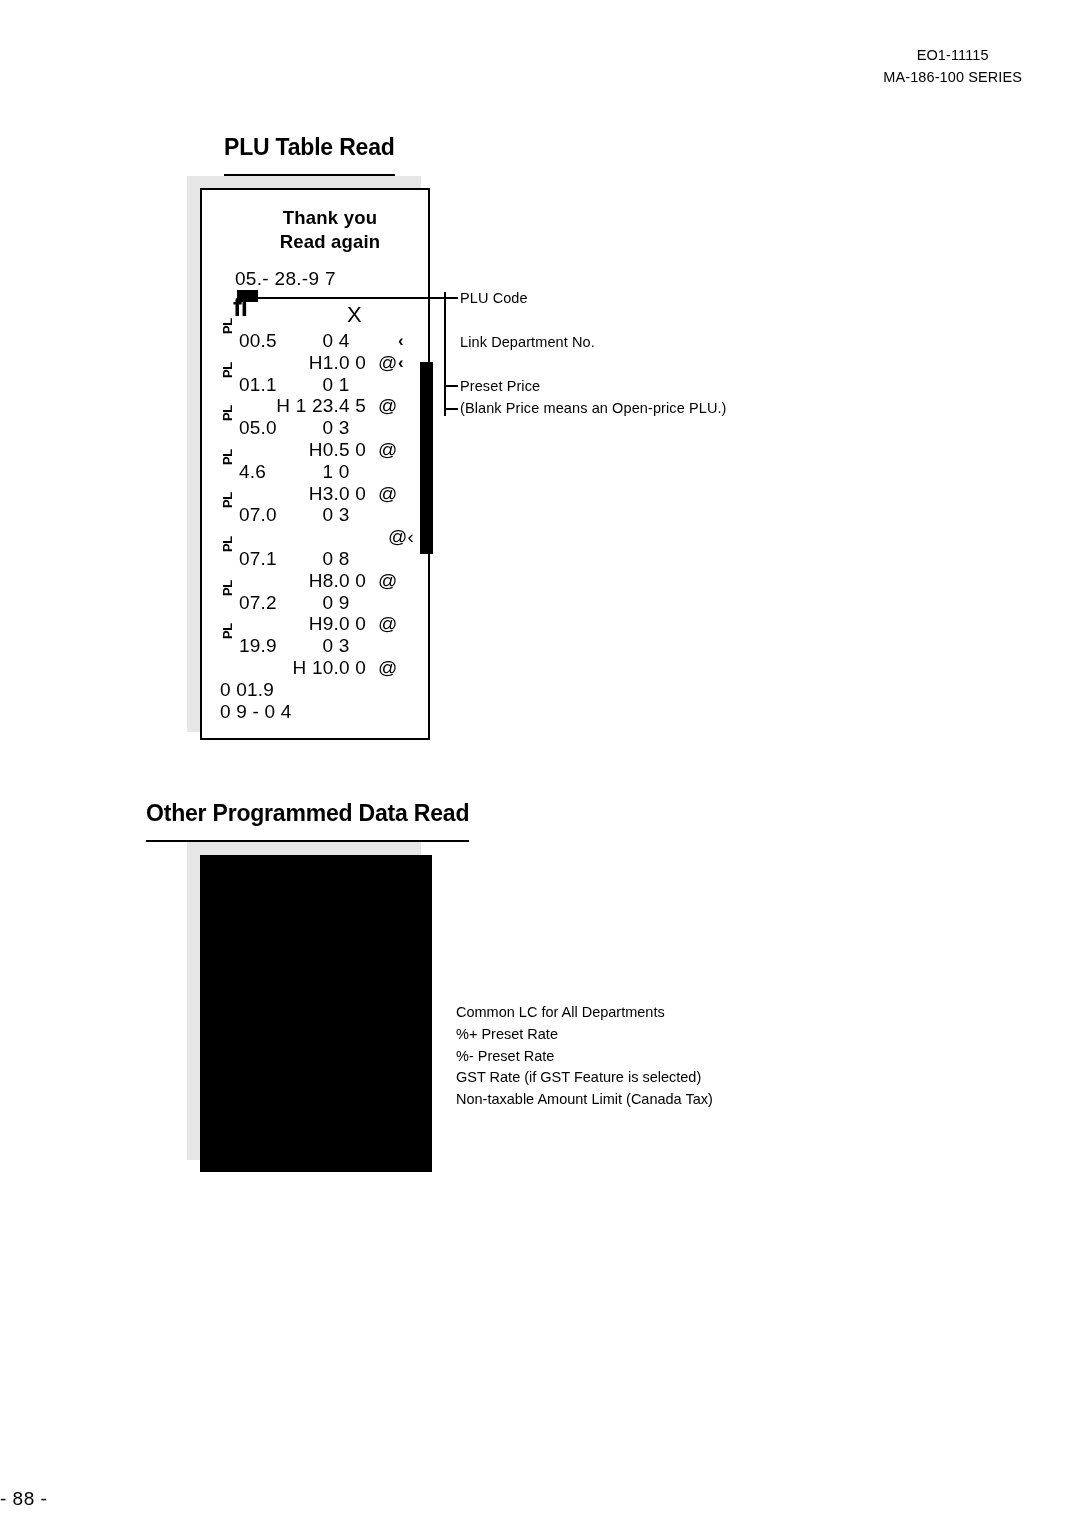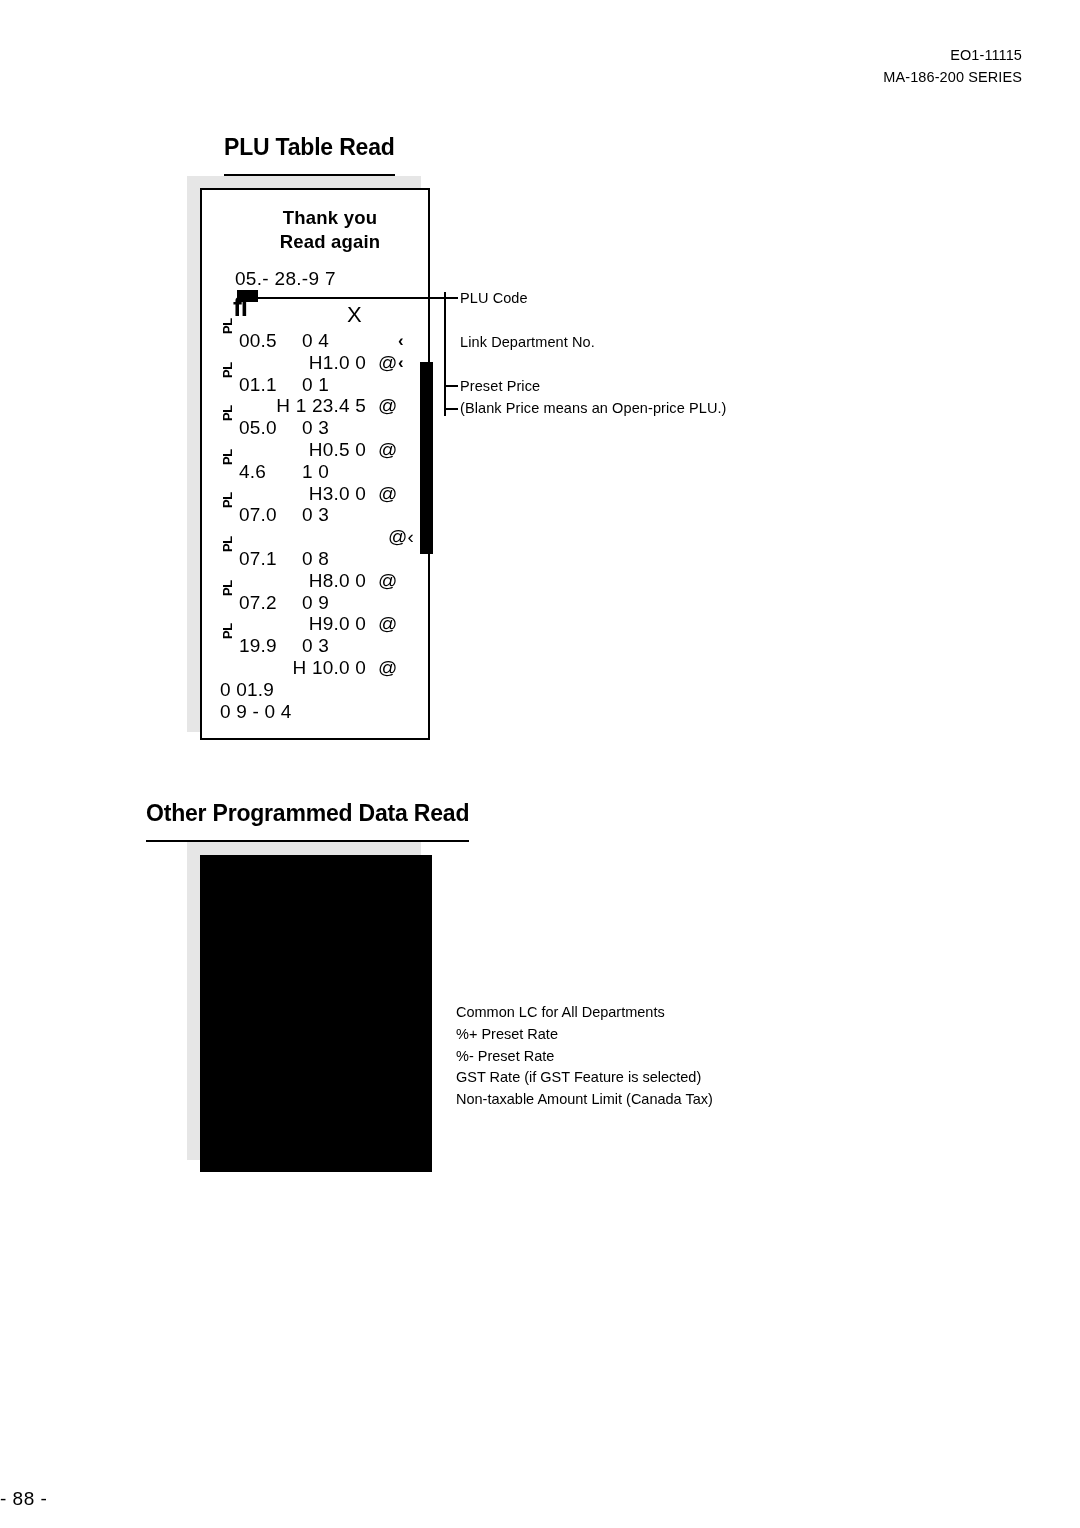--- a/index.html
+++ b/index.html
@@ -14,21 +14,21 @@
     font-family: "Liberation Sans", sans-serif;
     color: #000000;
     overflow: hidden;
   }
 
   
   .doc-header {
     position: absolute;
     top: 44px;
     right: 58px;
-    text-align: right;
+    text-align: center;
     line-height: 1.55;
   }
   .doc-header div {
     font-size: 14.5px;
     letter-spacing: 0.1px;
     white-space: nowrap;
   }
 
   
   .section-title {
@@ -139,21 +139,21 @@
     top: 4px;
     font-size: 13px;
     font-weight: bold;
     letter-spacing: -0.5px;
     transform: rotate(-90deg);
     transform-origin: left top;
     display: inline-block;
   }
   .c-code  { position: absolute; left: 37px;  top: 0; }
   .c-price { position: absolute; left: 60px;  top: 0; width: 104px; text-align: right; }
-  .c-dept  { position: absolute; left: 100px; top: 0; width: 68px; text-align: left; }
+  .c-dept  { position: absolute; left: 100px; top: 0; width: 68px; text-align: center; }
   .c-at    { position: absolute; left: 176px; top: 0; }
   .c-arrow { position: absolute; left: 196px; top: 1px; font-size: 17px; font-weight: bold; }
   .c-at-arrow { position: absolute; left: 186px; top: 0; }
   .c-free  { position: absolute; left: 18px;  top: 0; }
 
   
   .leader-h {
     position: absolute;
     background: #000;
     height: 1.6px;
@@ -197,21 +197,21 @@
     top: 1488px;
     font-size: 19px;
     letter-spacing: 0.5px;
   }
 </style>
 </head>
 <body>
 
 <div class="doc-header">
   <div>EO1-11115</div>
-  <div>MA-186-200 SERIES</div>
+  <div>MA-186-100 SERIES</div>
 </div>
 
 <div class="section-title" id="title-plu">
   <span class="ul">PLU Table Read</span>
 </div>
 
 <div class="shadow" id="shadow-1"></div>
 
 <div class="receipt">
 

